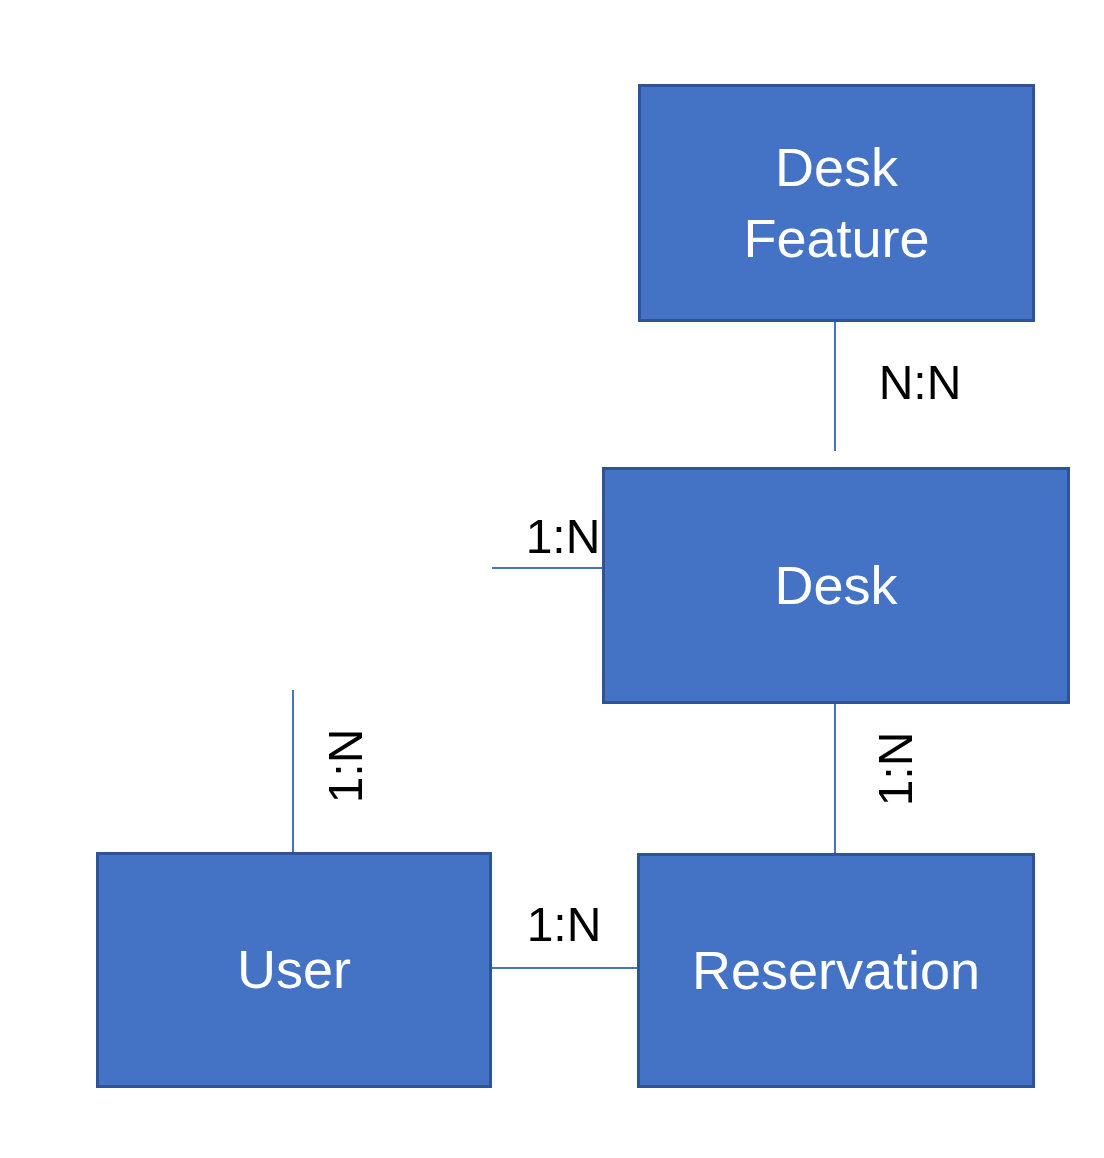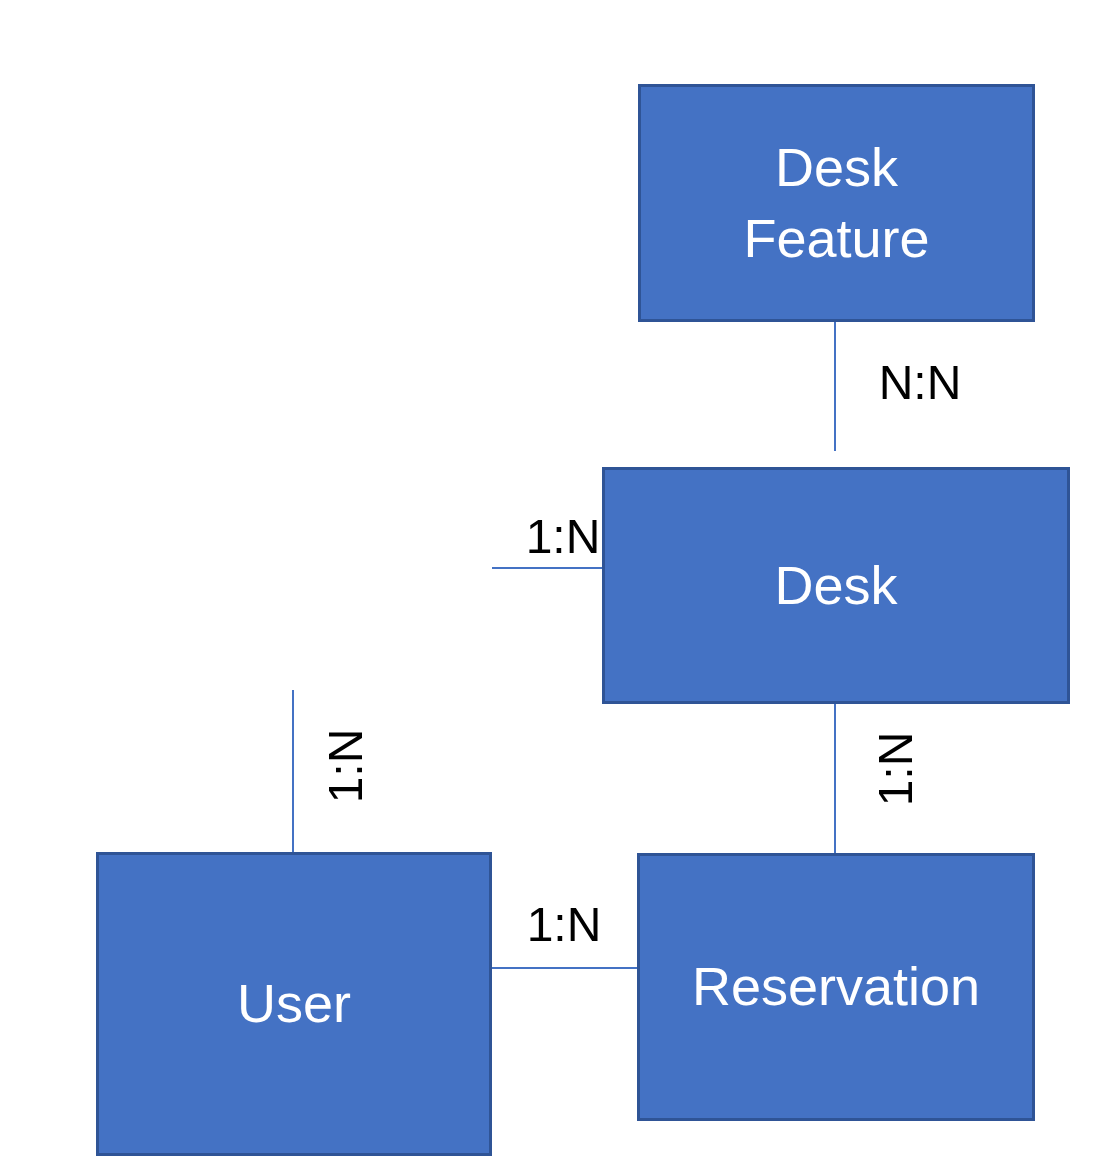--- a/index.html
+++ b/index.html
@@ -47,22 +47,22 @@
     transform: translate(-50%, -50%);
   }
   .rel-label.rotated {
     transform: translate(-50%, -50%) rotate(-90deg);
   }
 
   
   .e-desk-feature { left: 638px; top: 84px;  width: 397px; height: 238px; }
   .e-location     { left: 96px;  top: 450px; width: 396px; height: 240px; }
   .e-desk         { left: 602px; top: 451px; width: 468px; height: 237px; margin-top: 16px; }
-  .e-user         { left: 96px;  top: 852px; width: 396px; height: 304px; }
-  .e-reservation  { left: 637px; top: 853px; width: 398px; height: 268px; }
+  .e-user         { left: 96px;  top: 852px; width: 396px; height: 236px; }
+  .e-reservation  { left: 637px; top: 853px; width: 398px; height: 235px; }
 
   
   .c-feature-desk     { left: 834px; top: 322px; width: 2px;   height: 129px; }
   .c-location-desk    { left: 492px; top: 567px; width: 146px; height: 2px;  }
   .c-location-user    { left: 292px; top: 690px; width: 2px;   height: 162px; }
   .c-desk-reservation { left: 834px; top: 688px; width: 2px;   height: 165px; }
   .c-user-reservation { left: 492px; top: 967px; width: 145px; height: 2px;  }
 
   
   .l-feature-desk     { left: 920px; top: 383px; text-align: right; }

